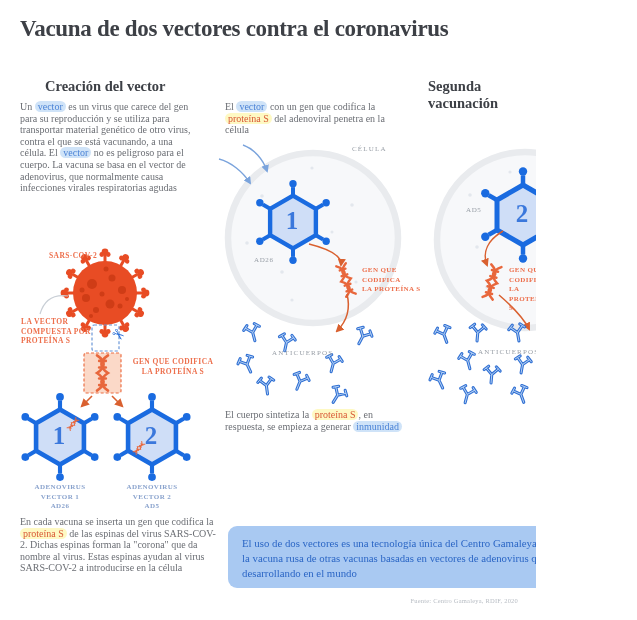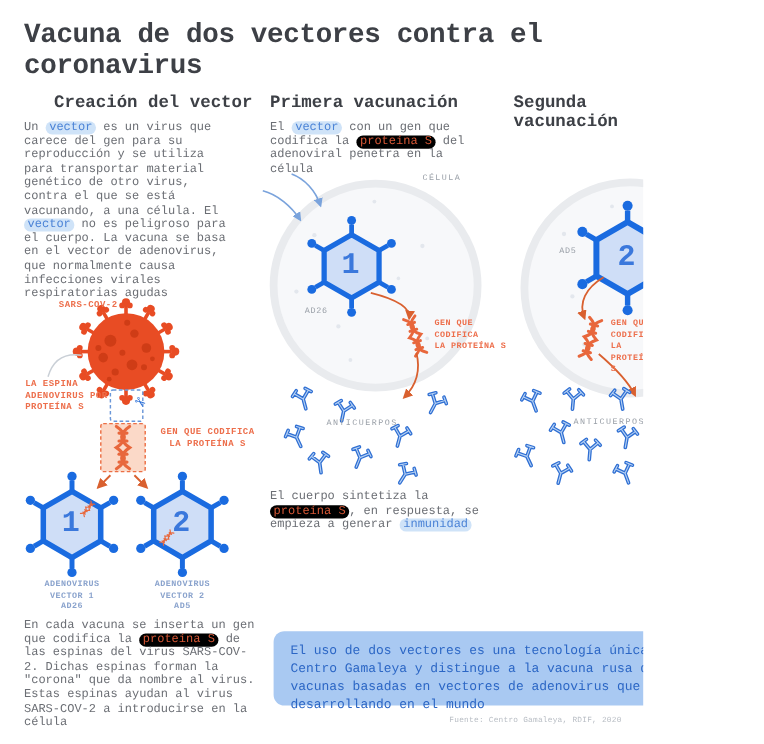--- a/index.html
+++ b/index.html
@@ -1,24 +1,24 @@
 <!DOCTYPE html>
 <html><head>
 <meta charset="utf-8">
 <style>
   html,body{margin:0;padding:0;background:#fff;}
   .page{position:relative;width:536px;height:620px;background:#ffffff;overflow:hidden;
-        font-family:Liberation Mono, monospace;}
+        font-family:Liberation Serif, serif;}
   .abs{position:absolute;}
   .title{font-size:23px;font-weight:700;color:#3d4046;letter-spacing:-.3px;}
   .colhead{font-size:14.5px;font-weight:700;color:#3d4046;}
   .para{font-size:10px;line-height:11.6px;color:#6b6e74;}
   .hl{border-radius:6px;padding:0 3px;margin-top:34px;}
   .hl-blue{background:#cfe3f8;color:#4b83d6;}
-  .hl-orange{background:#000000;color:#d85836;}
+  .hl-orange{background:#fef9c3;color:#d85836;}
   .lbl-orange{color:#ed6f4c;font-weight:700;font-size:7.5px;letter-spacing:.4px;line-height:9.5px;}
   .lbl-gray{color:#9aa0a8;font-size:7px;letter-spacing:1.2px;}
   .lbl-blue{color:#8aa3cd;font-weight:700;font-size:7px;letter-spacing:.4px;line-height:9.5px;text-align:center;}
   .num{color:#3b78dc;font-weight:700;font-size:25px;transform:translate(-50%,-50%);}
   .scissors{font-size:15px;color:#2a6fd8;transform:rotate(38deg);}
   .infobox{background:#a9c9f2;border-radius:9px;padding:10px 14px;box-sizing:border-box;}
   .infobox p{margin:0;font-size:10.8px;line-height:15px;color:#2b66c5;}
   .source{font-size:6.5px;color:#b8bdc4;letter-spacing:.2px;}
   svg{position:absolute;left:0;top:0;}
 </style>
@@ -185,41 +185,40 @@
       <use href="#ab" transform="translate(520,392) rotate(-20) scale(0.85)"></use>
       <use href="#ab" transform="translate(592,390) rotate(10) scale(0.85)"></use>
     </g>
   </svg>
 
   <div class="abs title" style="left:20px;top:16px;">Vacuna de dos vectores contra el coronavirus</div>
 
   <div class="abs colhead" style="left:20px;top:78px;margin-left:25px;">Creación del vector</div>
   <div class="abs para" style="left:20px;top:101px;width:180px;"><span>Un </span><span class="hl hl-blue">vector</span><span> es un virus que carece del gen para su reproducción y se utiliza para transportar material genético de otro virus, contra el que se está vacunando, a una célula. El </span><span class="hl hl-blue">vector</span><span> no es peligroso para el cuerpo. La vacuna se basa en el vector de adenovirus, que normalmente causa infecciones virales respiratorias agudas</span></div>
   <div class="abs lbl-orange" style="left:21px;top:251px;padding-left:28px;">SARS-COV-2</div>
-  <div class="abs lbl-orange" style="left:21px;top:317px;width:78px;">LA ESPINA ADENOVIRUS POR PROTEÍNA S</div>
+  <div class="abs lbl-orange" style="left:21px;top:317px;width:78px;">LA VECTOR COMPUESTA POR PROTEÍNA S</div>
   <div class="abs scissors" style="left:112px;top:326px;">✂</div>
   <div class="abs lbl-orange" style="left:128px;top:357px;width:90px;text-align:center;">
     <div>GEN QUE CODIFICA</div>
     <div>LA PROTEÍNA S</div>
   </div>
   <div class="abs num" style="left:59px;top:436px;">1</div>
   <div class="abs num" style="left:151px;top:436px;">2</div>
   <div class="abs lbl-blue" style="left:22px;top:483px;width:76px;">
     <div>ADENOVIRUS</div>
     <div>VECTOR 1</div>
     <div>AD26</div>
   </div>
   <div class="abs lbl-blue" style="left:114px;top:483px;width:76px;">
     <div>ADENOVIRUS</div>
     <div>VECTOR 2</div>
     <div>AD5</div>
   </div>
   <div class="abs para" style="left:20px;top:516px;width:196px;"><span>En cada vacuna se inserta un gen que codifica la </span><span class="hl hl-orange">proteína S</span><span> de las espinas del virus SARS-COV-2. Dichas espinas forman la "corona" que da nombre al virus. Estas espinas ayudan al virus SARS-COV-2 a introducirse en la célula</span></div>
 
-  <div class="abs colhead" style="left:225px;top:78px;">Primera vacunación</div>
   <div class="abs para" style="left:225px;top:101px;width:172px;"><span>El </span><span class="hl hl-blue">vector</span><span> con un gen que codifica la </span><span class="hl hl-orange">proteína S</span><span> del adenoviral penetra en la célula</span></div>
   <div class="abs lbl-gray" style="left:352px;top:145px;">CÉLULA</div>
   <div class="abs num" style="left:292px;top:221px;">1</div>
   <div class="abs lbl-gray" style="left:254px;top:256px;letter-spacing:.6px;">AD26</div>
   <div class="abs lbl-orange" style="left:362px;top:266px;font-size:7px;">
     <div>GEN QUE</div>
     <div>CODIFICA</div>
     <div>LA PROTEÍNA S</div>
   </div>
   <div class="abs lbl-gray" style="left:272px;top:349px;">ANTICUERPOS</div>

